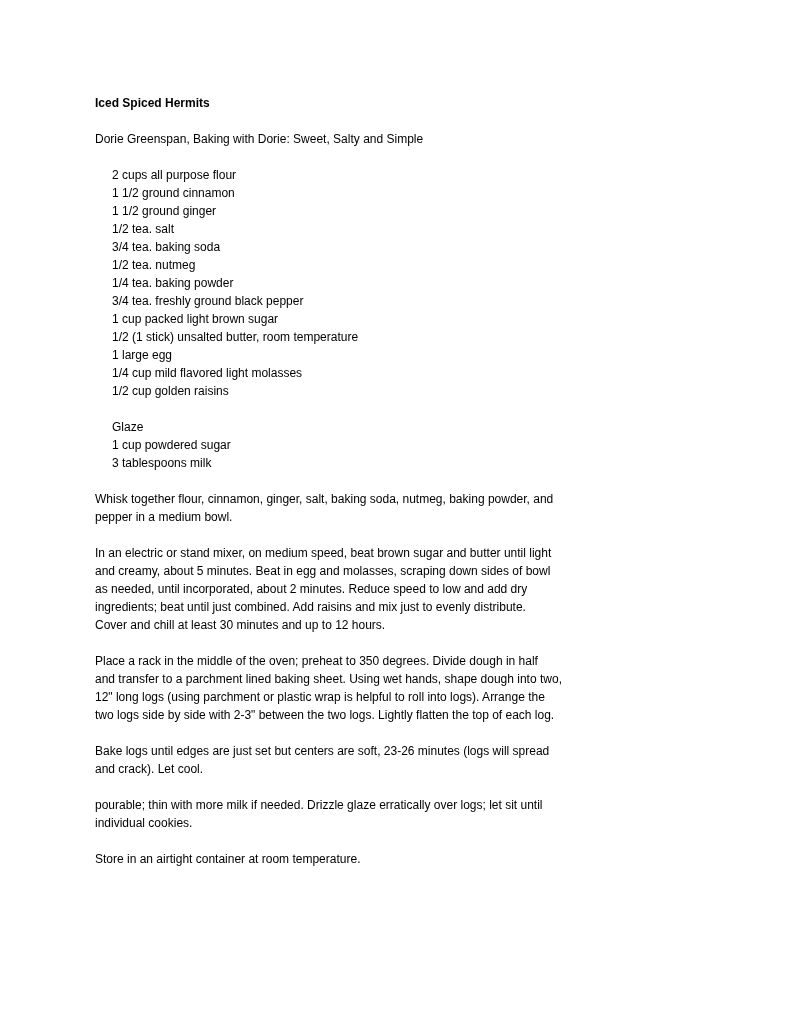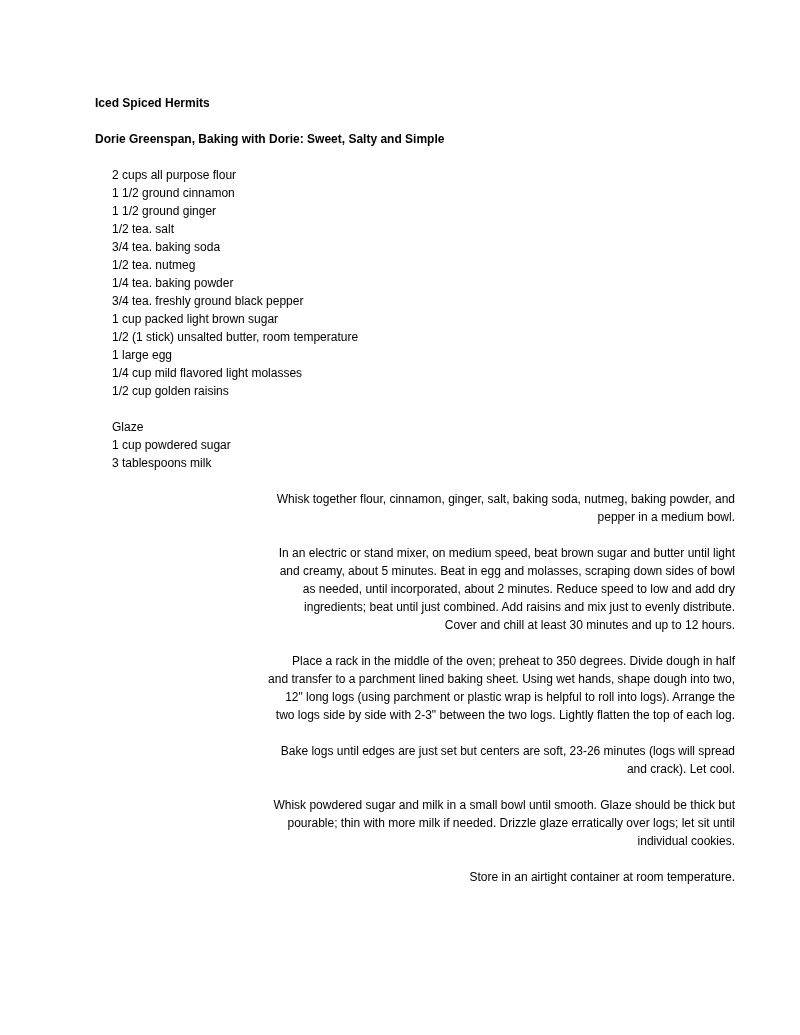--- a/index.html
+++ b/index.html
@@ -23,36 +23,34 @@
       font-size: 12px;
       line-height: 18px;
     }
     .title {
       font-weight: bold;
       margin: 0 0 18px 0;
       height: 18px;
     }
     .source {
       margin: 0 0 18px 0;
-      font-weight: bold;
     }
     .line {
       white-space: nowrap;
       height: 18px;
     }
     .block {
       margin: 0 0 18px 17px;
     }
     .para {
       margin: 0 0 18px 0;
     }
     .para .pline {
       white-space: nowrap;
       height: 18px;
-      text-align: right;
     }
   </style>
 </head>
 <body>
 
 <div class="page">
   <div class="title">Iced Spiced Hermits</div>
   <div class="source line">Dorie Greenspan, Baking with Dorie: Sweet, Salty and Simple</div>
 
   <div class="block">
@@ -96,21 +94,20 @@
     <div class="pline">12" long logs (using parchment or plastic wrap is helpful to roll into logs).  Arrange the</div>
     <div class="pline">two logs side by side with 2-3" between the two logs.  Lightly flatten the top of each log.</div>
   </div>
 
   <div class="para">
     <div class="pline">Bake logs until edges are just set but centers are soft, 23-26 minutes (logs will spread</div>
     <div class="pline">and crack).  Let cool.</div>
   </div>
 
   <div class="para">
-    <div class="pline">Whisk powdered sugar and milk in a small bowl until smooth.  Glaze should be thick but</div>
     <div class="pline">pourable; thin with more milk if needed.  Drizzle glaze erratically over logs; let sit until</div>
     <div class="pline">individual cookies.</div>
   </div>
 
   <div class="para">
     <div class="pline">Store in an airtight container at room temperature.</div>
   </div>
 </div>
 
 </body></html>

